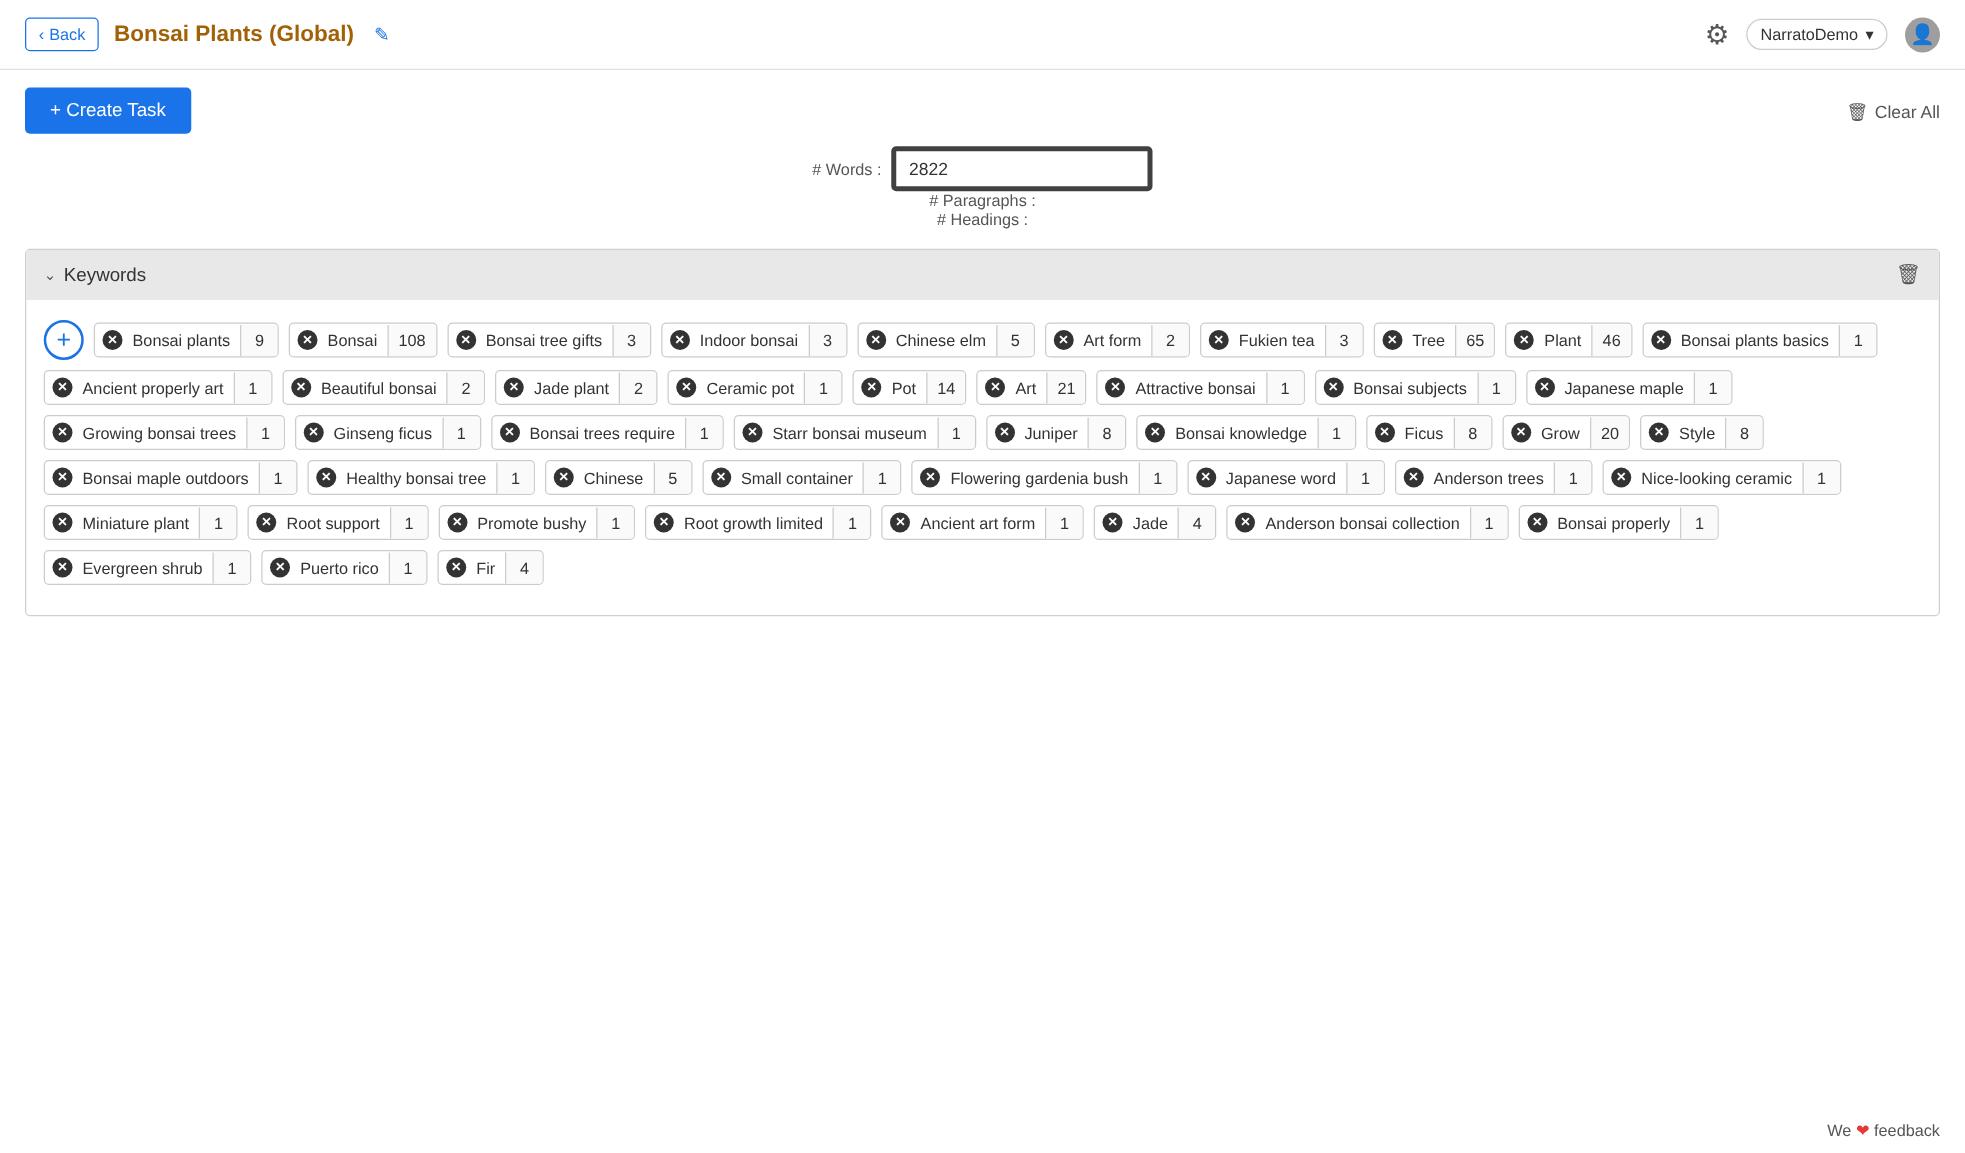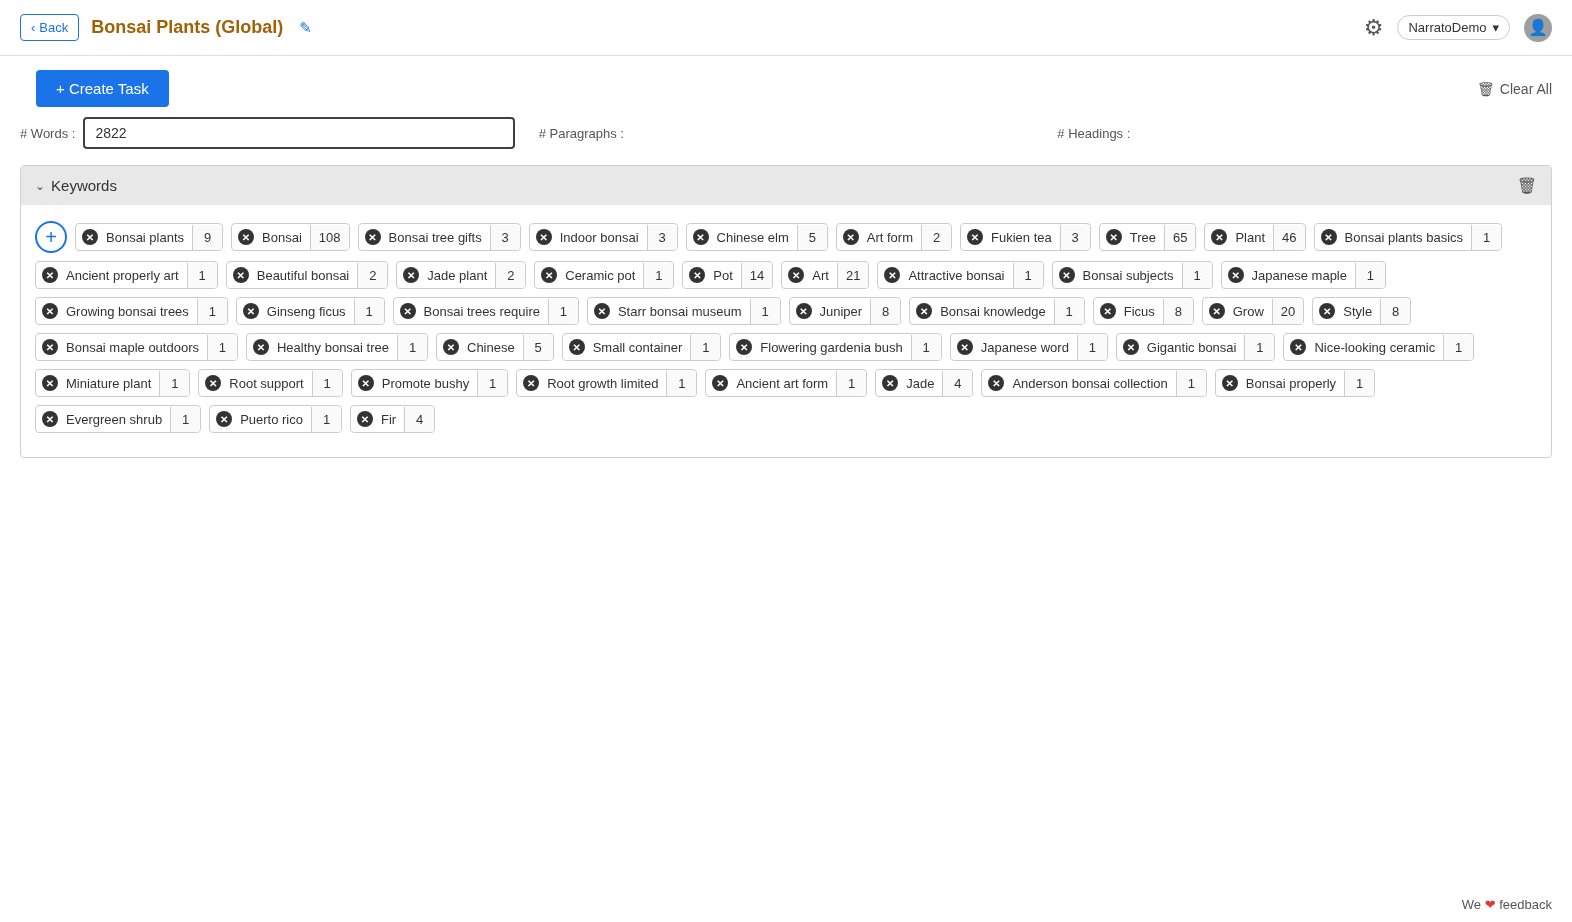--- a/index.html
+++ b/index.html
@@ -30,37 +30,37 @@
     .user-avatar { width: 28px; height: 28px; border-radius: 50%; background: #9e9e9e; display: flex; align-items: center; justify-content: center; color: #fff; font-size: 16px; }
 
     
     .toolbar {
       display: flex; align-items: center; justify-content: space-between;
       padding: 14px 20px 10px 20px;
     }
     .create-task-btn {
       background: #1a73e8; color: #fff; border: none; border-radius: 4px;
       padding: 10px 20px; font-size: 15px; font-weight: 500; cursor: pointer;
-      display: flex; align-items: center; gap: 6px; margin-left: 16px;
+      display: flex; align-items: center; gap: 6px;
     }
     .clear-all-btn {
       background: none; border: none; cursor: pointer; color: #555; font-size: 14px;
       display: flex; align-items: center; gap: 5px;
     }
 
     
     .stats-row {
-      display: flex; align-items: center; gap: 0; padding: 0 20px 16px 20px;
+      display: flex; align-items: center; gap: 0; padding: 0 20px 16px 20px; flex-direction: column;
     }
     .stat-group {
       display: flex; align-items: center; gap: 8px; flex: 1;
     }
     .stat-label { color: #555; font-size: 13px; white-space: nowrap; }
     .stat-input {
-      border: 2px solid #404040; border-radius: 4px; padding: 6px 10px;
+      border: 4px solid #404040; border-radius: 4px; padding: 6px 10px;
       font-size: 14px; color: #333; background: #fff; flex: 1; outline: none;
     }
     .stat-divider { width: 24px; }
 
     
     .keywords-section {
       margin: 0 20px 20px 20px; border: 1px solid #d0d0d0; border-radius: 4px;
     }
     .keywords-header {
       display: flex; align-items: center; justify-content: space-between;
@@ -402,21 +402,21 @@
           <button class="keyword-remove">
             <span style="display:inline-flex;align-items:center;justify-content:center;width:16px;height:16px;background:#333;border-radius:50%;color:#fff;font-size:10px;font-weight:bold;">✕</span>
           </button>
           <span class="keyword-name">Japanese word</span>
           <span class="keyword-count">1</span>
         </div>
         <div class="keyword-chip">
           <button class="keyword-remove">
             <span style="display:inline-flex;align-items:center;justify-content:center;width:16px;height:16px;background:#333;border-radius:50%;color:#fff;font-size:10px;font-weight:bold;">✕</span>
           </button>
-          <span class="keyword-name">Gigantic bonsai</span>
+          <span class="keyword-name">Anderson trees</span>
           <span class="keyword-count">1</span>
         </div>
         <div class="keyword-chip">
           <button class="keyword-remove">
             <span style="display:inline-flex;align-items:center;justify-content:center;width:16px;height:16px;background:#333;border-radius:50%;color:#fff;font-size:10px;font-weight:bold;">✕</span>
           </button>
           <span class="keyword-name">Nice-looking ceramic</span>
           <span class="keyword-count">1</span>
         </div>
         <div class="keyword-chip">

